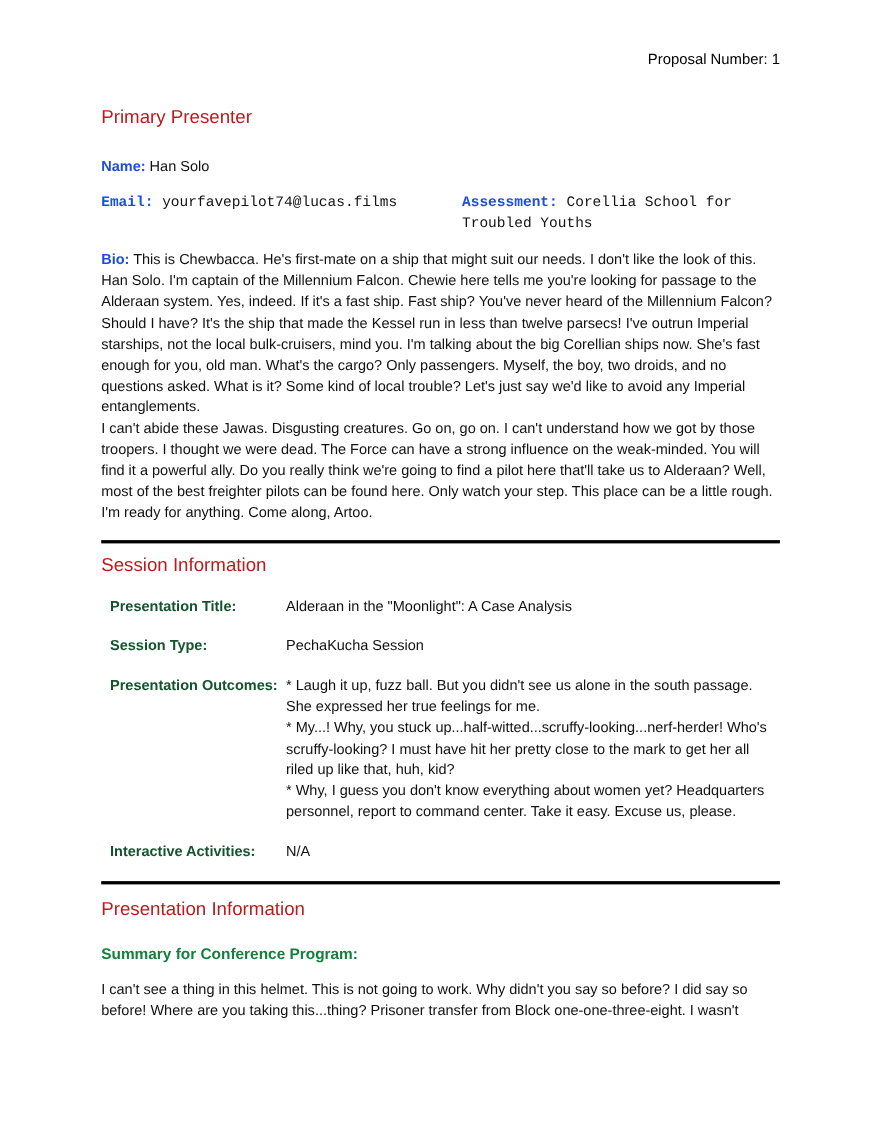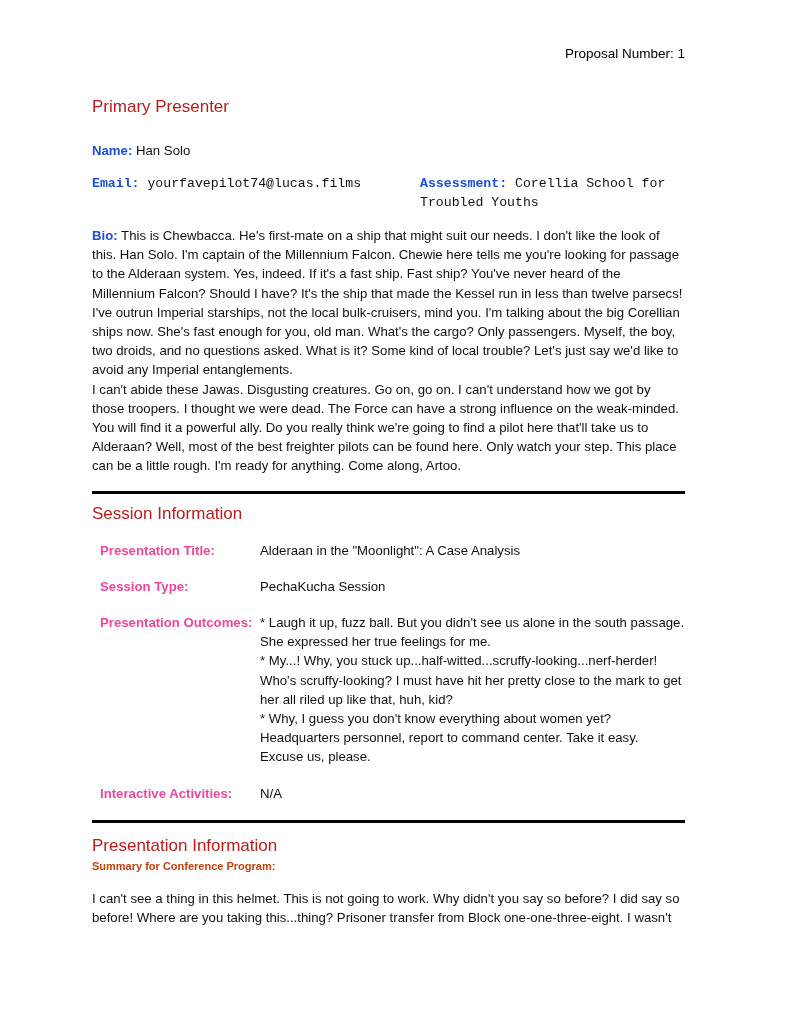--- a/index.html
+++ b/index.html
@@ -5,21 +5,21 @@
   * { margin: 0; padding: 0; box-sizing: border-box; }
   html, body { background: #ffffff; }
   body {
     width: 791px; height: 1024px;
     font-family: "Liberation Sans", sans-serif;
     color: #111111;
     overflow: hidden;
   }
   .page {
     width: 791px; height: 896px;
-    padding: 44px 106px 0 92px;
+    padding: 44px 82px 0 92px;
   }
   .proposal-number {
     text-align: right;
     font-size: 13.5px;
     line-height: 19px;
     color: #000;
   }
   .h-blue {
     color: #b91c1c;
     font-size: 17px;
@@ -46,34 +46,35 @@
   .rule-2 { margin-top: 14px; }
   .h-session { margin-top: 9px; }
   .info-table { margin-top: 16px; }
   .info-row { display: flex; margin-bottom: 17px; }
   .info-label {
     flex: 0 0 168px;
     padding-left: 8px;
     font-weight: bold;
     font-size: 13.2px;
     line-height: 19.2px;
-    color: #ec4899;
+    color: #14532d;
   }
   .info-value {
     flex: 1;
     font-size: 13.2px;
     line-height: 19.2px;
     white-space: pre-line;
   }
   .h-presentation { margin-top: 12px; }
   .summary-label {
+    margin-top: 20px;
     font-weight: bold;
-    font-size: 11px;
+    font-size: 14px;
     line-height: 19px;
-    color: #c2410c;
+    color: #15803d;
   }
   .summary-text {
     margin-top: 13px;
     font-size: 13.2px;
     line-height: 19.2px;
   }
 </style>
 </head>
 <body>
 

